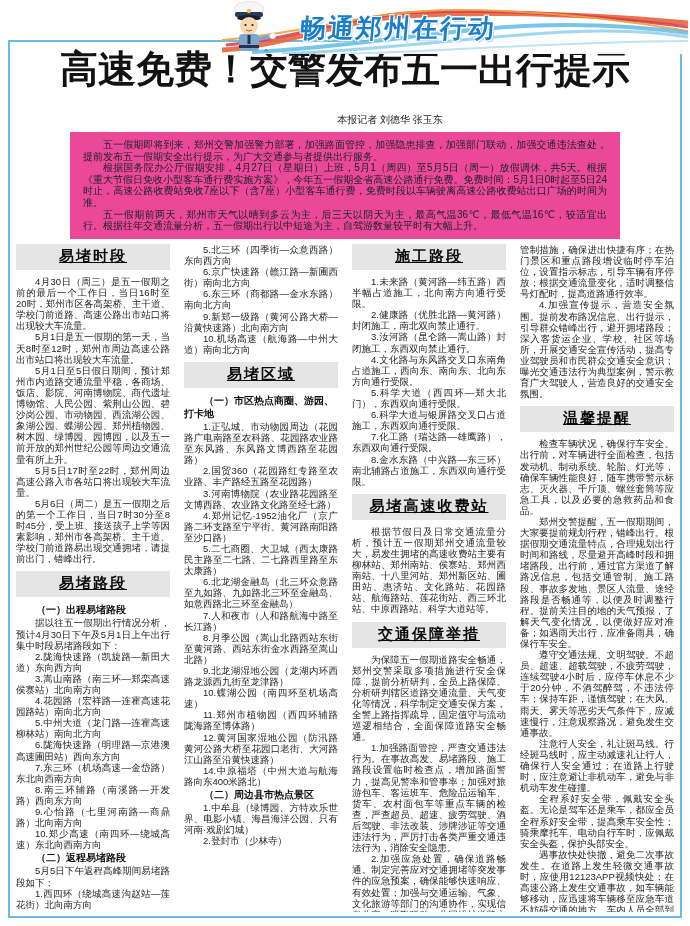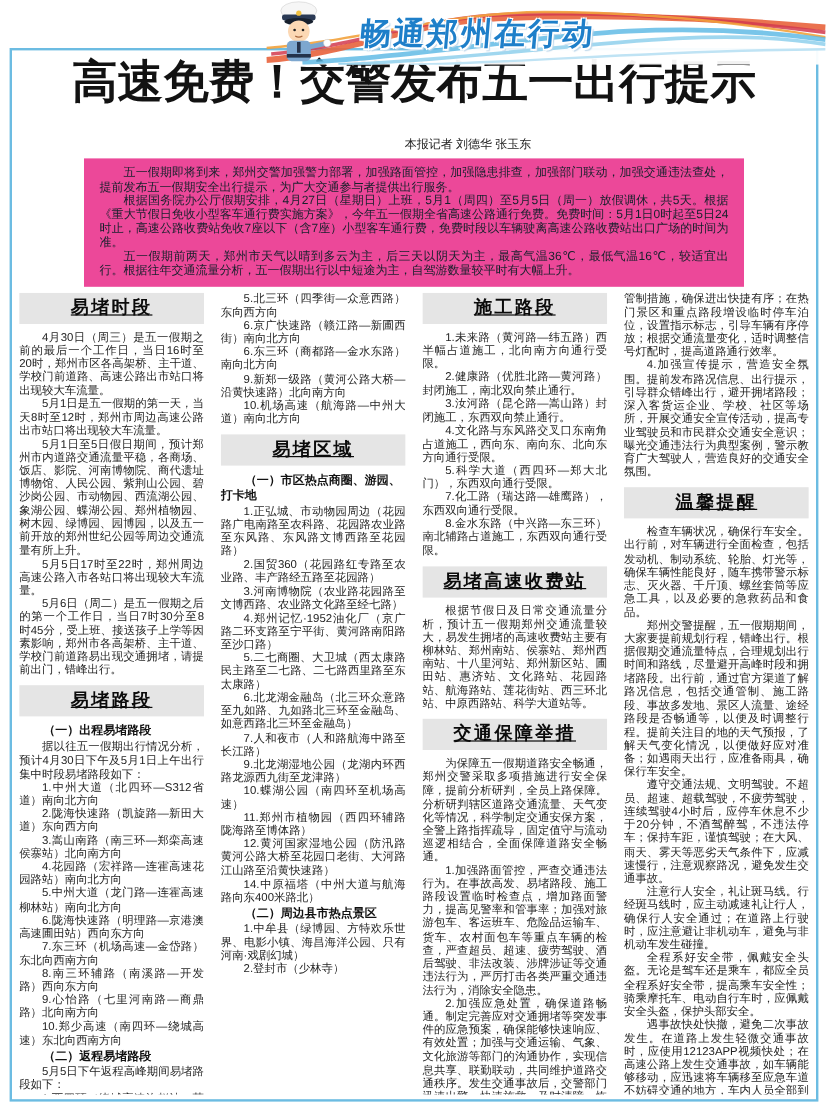--- a/index.html
+++ b/index.html
@@ -81,21 +81,20 @@
     <div class="col">
         <div class="section-head">易堵时段</div>
         <p class="body-p">4月30日（周三）是五一假期之前的最后一个工作日，当日16时至20时，郑州市区各高架桥、主干道、学校门前道路、高速公路出市站口将出现较大车流量。</p>
         <p class="body-p">5月1日是五一假期的第一天，当天8时至12时，郑州市周边高速公路出市站口将出现较大车流量。</p>
         <p class="body-p">5月1日至5日假日期间，预计郑州市内道路交通流量平稳，各商场、饭店、影院、河南博物院、商代遗址博物馆、人民公园、紫荆山公园、碧沙岗公园、市动物园、西流湖公园、象湖公园、蝶湖公园、郑州植物园、树木园、绿博园、园博园，以及五一前开放的郑州世纪公园等周边交通流量有所上升。</p>
         <p class="body-p">5月5日17时至22时，郑州周边高速公路入市各站口将出现较大车流量。</p>
         <p class="body-p">5月6日（周二）是五一假期之后的第一个工作日，当日7时30分至8时45分，受上班、接送孩子上学等因素影响，郑州市各高架桥、主干道、学校门前道路易出现交通拥堵，请提前出门，错峰出行。</p>
         <div class="section-head">易堵路段</div>
         <div class="subhead">（一）出程易堵路段</div>
         <p class="body-p">据以往五一假期出行情况分析，预计4月30日下午及5月1日上午出行集中时段易堵路段如下：</p>
-        <p class="body-p">1.中州大道（北四环—S312省道）南向北方向</p>
         <p class="body-p">2.陇海快速路（凯旋路—新田大道）东向西方向</p>
         <p class="body-p">3.嵩山南路（南三环—郑栾高速侯寨站）北向南方向</p>
         <p class="body-p">4.花园路（宏祥路—连霍高速花园路站）南向北方向</p>
         <p class="body-p">5.中州大道（龙门路—连霍高速柳林站）南向北方向</p>
         <p class="body-p">6.陇海快速路（明理路—京港澳高速圃田站）西向东方向</p>
         <p class="body-p">7.东三环（机场高速—金岱路）东北向西南方向</p>
         <p class="body-p">8.南三环辅路（南溪路—开发路）西向东方向</p>
         <p class="body-p">9.心怡路（七里河南路—商鼎路）北向南方向</p>
         <p class="body-p">10.郑少高速（南四环—绕城高速）东北向西南方向</p>
         <div class="subhead">（二）返程易堵路段</div>
@@ -110,36 +109,38 @@
         <p class="body-p">10.机场高速（航海路—中州大道）南向北方向</p>
         <div class="section-head">易堵区域</div>
         <div class="subhead">（一）市区热点商圈、游园、打卡地</div>
         <p class="body-p">1.正弘城、市动物园周边（花园路广电南路至农科路、花园路农业路至东风路、东风路文博西路至花园路）</p>
         <p class="body-p">2.国贸360（花园路红专路至农业路、丰产路经五路至花园路）</p>
         <p class="body-p">3.河南博物院（农业路花园路至文博西路、农业路文化路至经七路）</p>
         <p class="body-p">4.郑州记忆·1952油化厂（京广路二环支路至宁平街、黄河路南阳路至沙口路）</p>
         <p class="body-p">5.二七商圈、大卫城（西太康路民主路至二七路、二七路西里路至东太康路）</p>
         <p class="body-p">6.北龙湖金融岛（北三环众意路至九如路、九如路北三环至金融岛、如意西路北三环至金融岛）</p>
         <p class="body-p">7.人和夜市（人和路航海中路至长江路）</p>
+        <p class="body-p">8.月季公园（嵩山北路西站东街至黄河路、西站东街金水西路至嵩山北路）</p>
         <p class="body-p">9.北龙湖湿地公园（龙湖内环西路龙源西九街至龙津路）</p>
         <p class="body-p">10.蝶湖公园（南四环至机场高速）</p>
         <p class="body-p">11.郑州市植物园（西四环辅路陇海路至博体路）</p>
         <p class="body-p">12.黄河国家湿地公园（防汛路黄河公路大桥至花园口老街、大河路江山路至沿黄快速路）</p>
         <p class="body-p">14.中原福塔（中州大道与航海路向东400米路北）</p>
         <div class="subhead">（二）周边县市热点景区</div>
         <p class="body-p">1.中牟县（绿博园、方特欢乐世界、电影小镇、海昌海洋公园、只有河南·戏剧幻城）</p>
         <p class="body-p">2.登封市（少林寺）</p>
       </div>
     <div class="col">
         <div class="section-head">施工路段</div>
         <p class="body-p">1.未来路（黄河路—纬五路）西半幅占道施工，北向南方向通行受限。</p>
         <p class="body-p">2.健康路（优胜北路—黄河路）封闭施工，南北双向禁止通行。</p>
         <p class="body-p">3.汝河路（昆仑路—嵩山路）封闭施工，东西双向禁止通行。</p>
         <p class="body-p">4.文化路与东风路交叉口东南角占道施工，西向东、南向东、北向东方向通行受限。</p>
         <p class="body-p">5.科学大道（西四环—郑大北门），东西双向通行受限。</p>
+        <p class="body-p">6.科学大道与银屏路交叉口占道施工，东西双向通行受限。</p>
         <p class="body-p">7.化工路（瑞达路—雄鹰路），东西双向通行受限。</p>
         <p class="body-p">8.金水东路（中兴路—东三环）南北辅路占道施工，东西双向通行受限。</p>
         <div class="section-head">易堵高速收费站</div>
         <p class="body-p">根据节假日及日常交通流量分析，预计五一假期郑州交通流量较大，易发生拥堵的高速收费站主要有柳林站、郑州南站、侯寨站、郑州西南站、十八里河站、郑州新区站、圃田站、惠济站、文化路站、花园路站、航海路站、莲花街站、西三环北站、中原西路站、科学大道站等。</p>
         <div class="section-head">交通保障举措</div>
         <p class="body-p">为保障五一假期道路安全畅通，郑州交警采取多项措施进行安全保障，提前分析研判，全员上路保障。分析研判辖区道路交通流量、天气变化等情况，科学制定交通安保方案，全警上路指挥疏导，固定值守与流动巡逻相结合，全面保障道路安全畅通。</p>
         <p class="body-p">1.加强路面管控，严查交通违法行为。在事故高发、易堵路段、施工路段设置临时检查点，增加路面警力，提高见警率和管事率；加强对旅游包车、客运班车、危险品运输车、货车、农村面包车等重点车辆的检查，严查超员、超速、疲劳驾驶、酒后驾驶、非法改装、涉牌涉证等交通违法行为，严厉打击各类严重交通违法行为，消除安全隐患。</p>
         <p class="body-p">2.加强应急处置，确保道路畅通。制定完善应对交通拥堵等突发事件的应急预案，确保能够快速响应、有效处置；加强与交通运输、气象、文化旅游等部门的沟通协作，实现信息共享、联勤联动，共同维护道路交通秩序。发生交通事故后，交警部门迅速出警，快速施救，及时清障，恢复交通，防止因小事故引发大拥堵。</p>
       </div>
     <div class="col">

